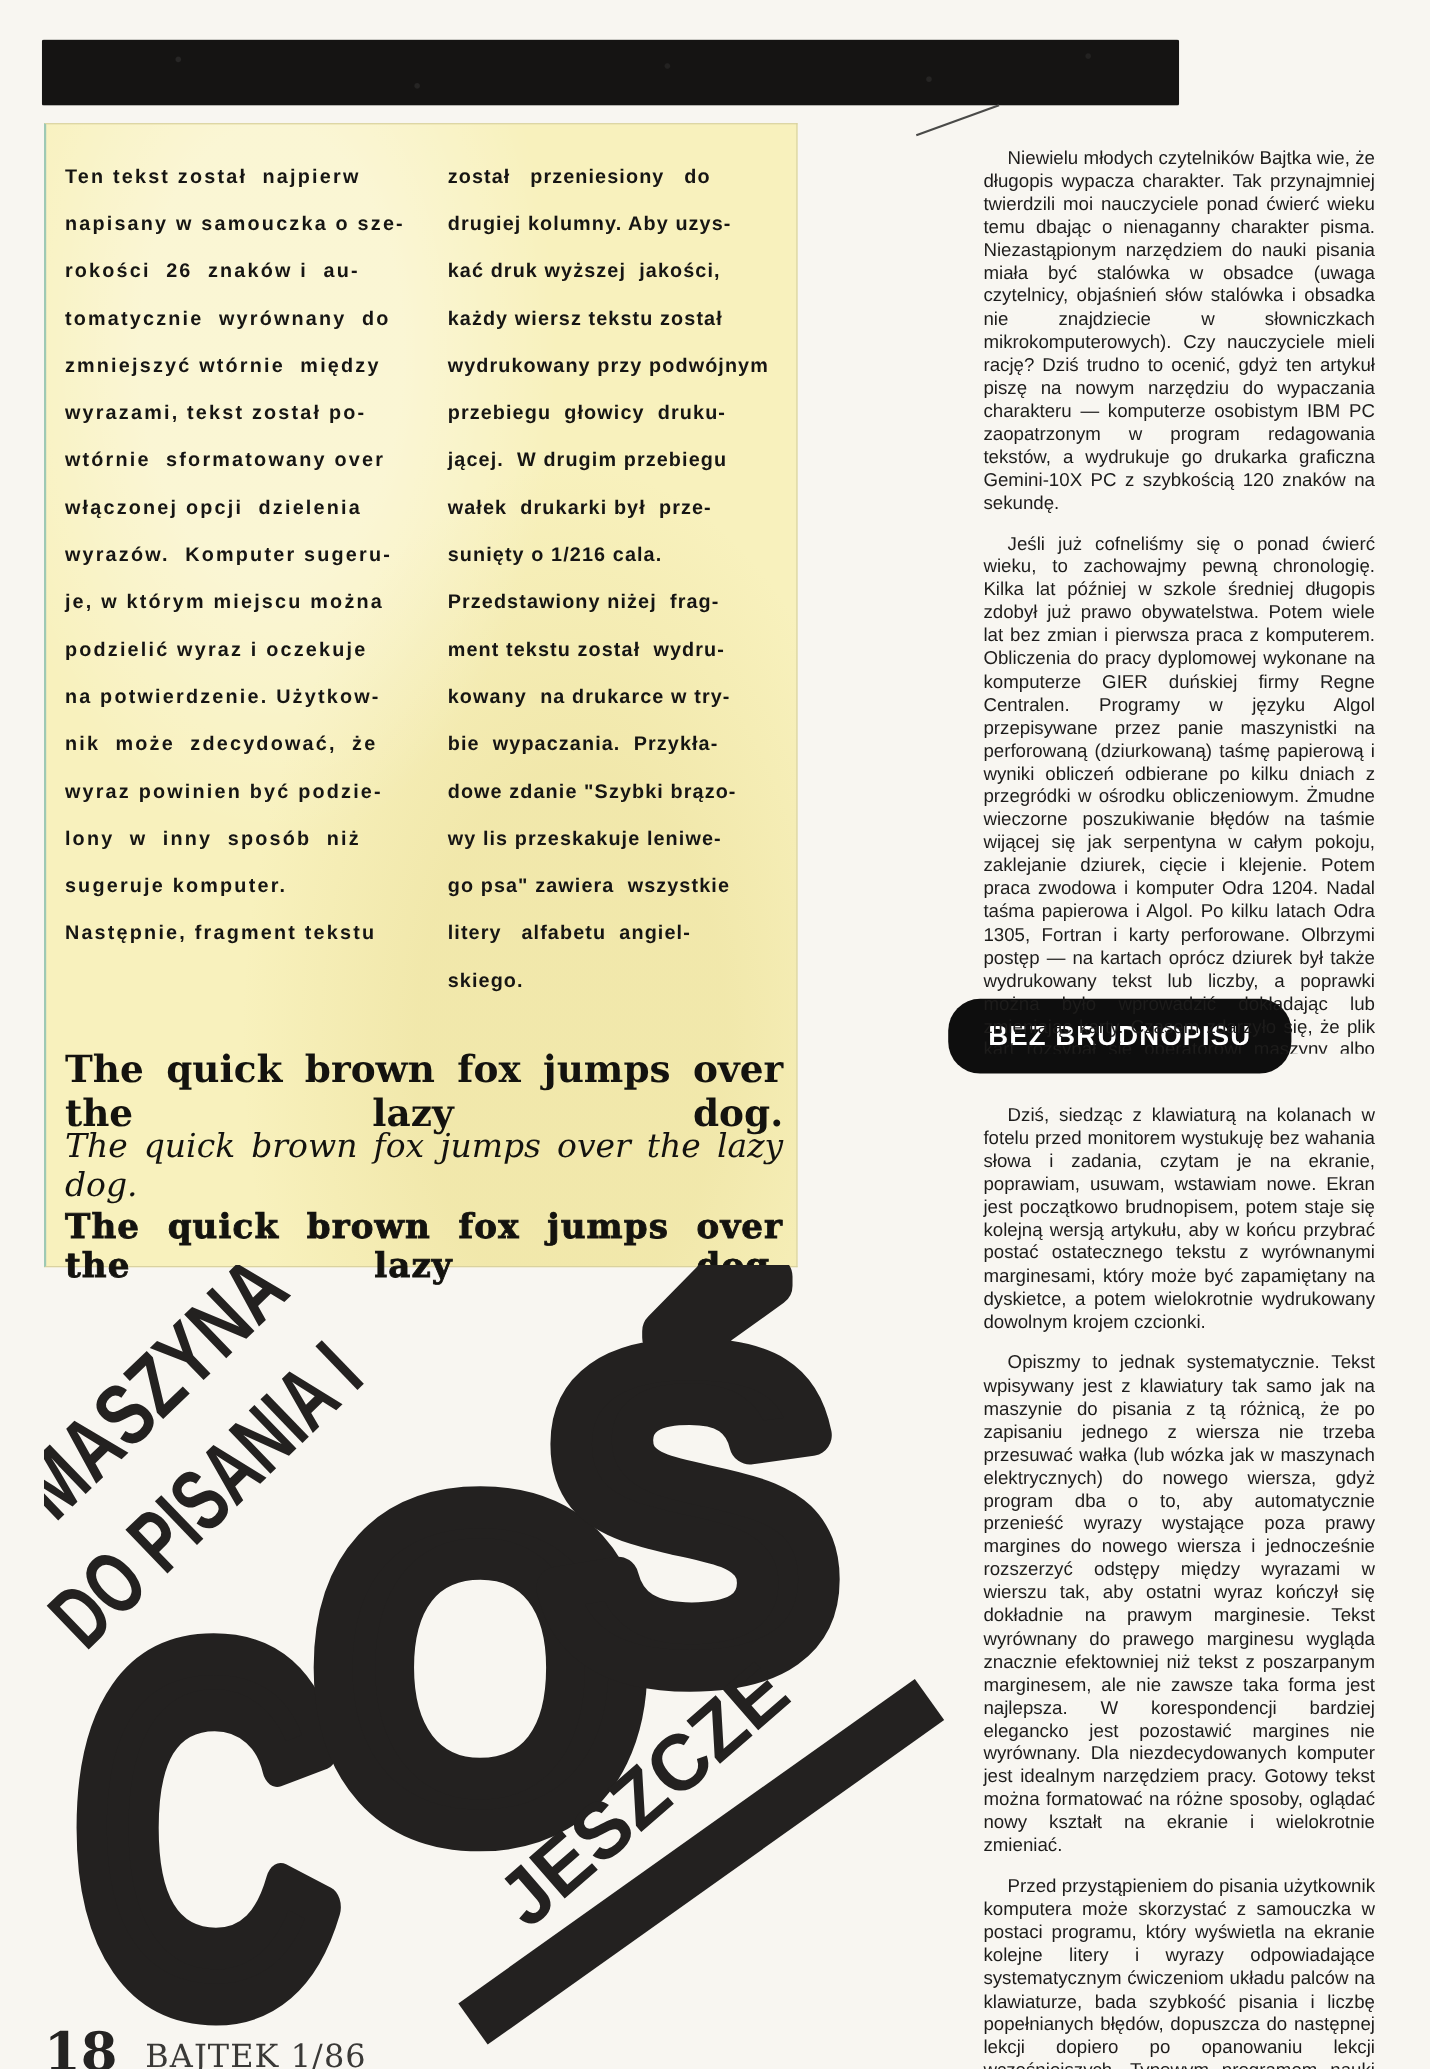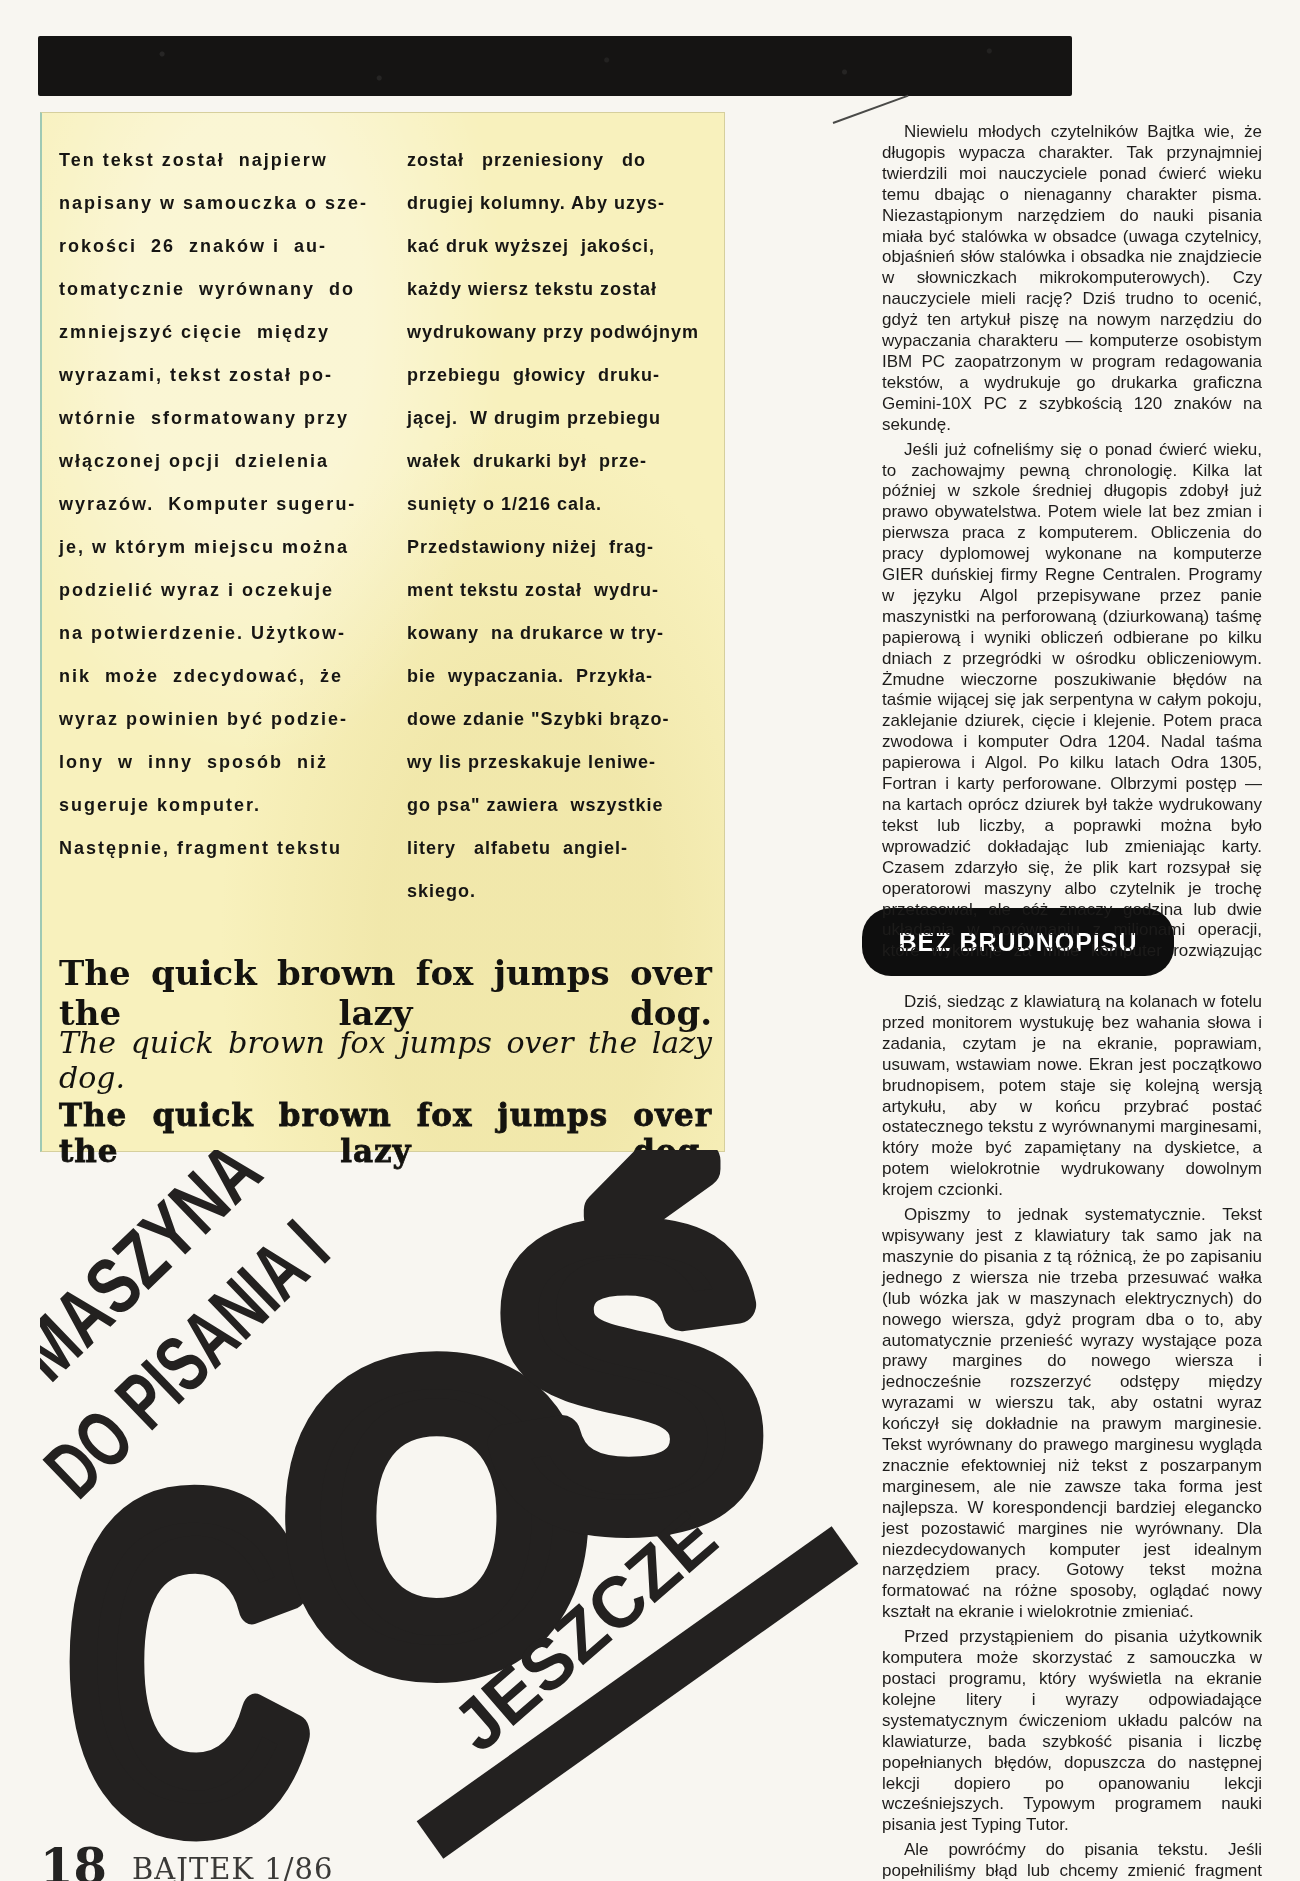--- a/index.html
+++ b/index.html
@@ -49,44 +49,44 @@
   .art .stripe{stroke:#232120;stroke-width:46px;}
   
   .badge{position:absolute;left:862px;top:908px;width:312px;height:68px;border-radius:29px;
          background:var(--badge_bg);color:var(--badge_fg);display:flex;align-items:center;
          justify-content:center;font-weight:bold;font-size:25px;letter-spacing:1px;}
   
   .colA{position:absolute;left:878px;width:388px;font-size:17px;line-height:20.9px;
         text-align:justify;overflow:hidden;color:#1d1c1b;}
   .colA-top{top:118px;height:840px;}
   .colA-bottom{top:988px;height:893px;}
-  .colA p{margin:4px;text-indent:22px;}
+  .colA p{margin:16px;text-indent:22px;}
   
   .footer-num{position:absolute;left:40px;top:1838px;font-family:"DejaVu Serif",serif;
               font-weight:bold;font-size:48px;color:#242322;}
   .footer-mag{position:absolute;left:132px;top:1852px;font-family:"DejaVu Serif",serif;
               font-size:29px;letter-spacing:1px;color:#3a3937;}
 </style>
 </head>
 <body>
 
 <div class="page">
 
   <div class="topbar"></div>
   <div class="slantline"></div>
 
   <section class="note">
     <div class="tw-col tw-col-a">
         <div class="tw-line">Ten tekst został  najpierw</div>
         <div class="tw-line">napisany w samouczka o sze-</div>
         <div class="tw-line">rokości  26  znaków i  au-</div>
         <div class="tw-line">tomatycznie  wyrównany  do</div>
-        <div class="tw-line">zmniejszyć cięcie  między</div>
+        <div class="tw-line">zmniejszyć wtórnie  między</div>
         <div class="tw-line">wyrazami, tekst został po-</div>
-        <div class="tw-line">wtórnie  sformatowany przy</div>
+        <div class="tw-line">wtórnie  sformatowany over</div>
         <div class="tw-line">włączonej opcji  dzielenia</div>
         <div class="tw-line">wyrazów.  Komputer sugeru-</div>
         <div class="tw-line">je, w którym miejscu można</div>
         <div class="tw-line">podzielić wyraz i oczekuje</div>
         <div class="tw-line">na potwierdzenie. Użytkow-</div>
         <div class="tw-line">nik  może  zdecydować,  że</div>
         <div class="tw-line">wyraz powinien być podzie-</div>
         <div class="tw-line">lony  w  inny  sposób  niż</div>
         <div class="tw-line">sugeruje komputer.</div>
         <div class="tw-line">Następnie, fragment tekstu</div>

